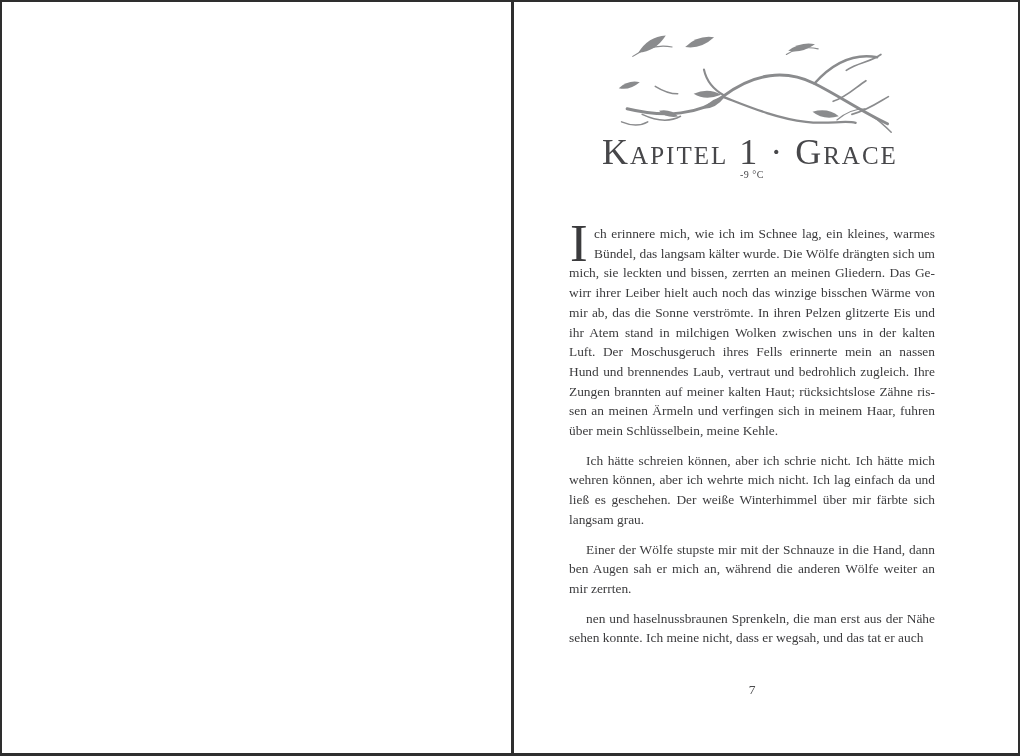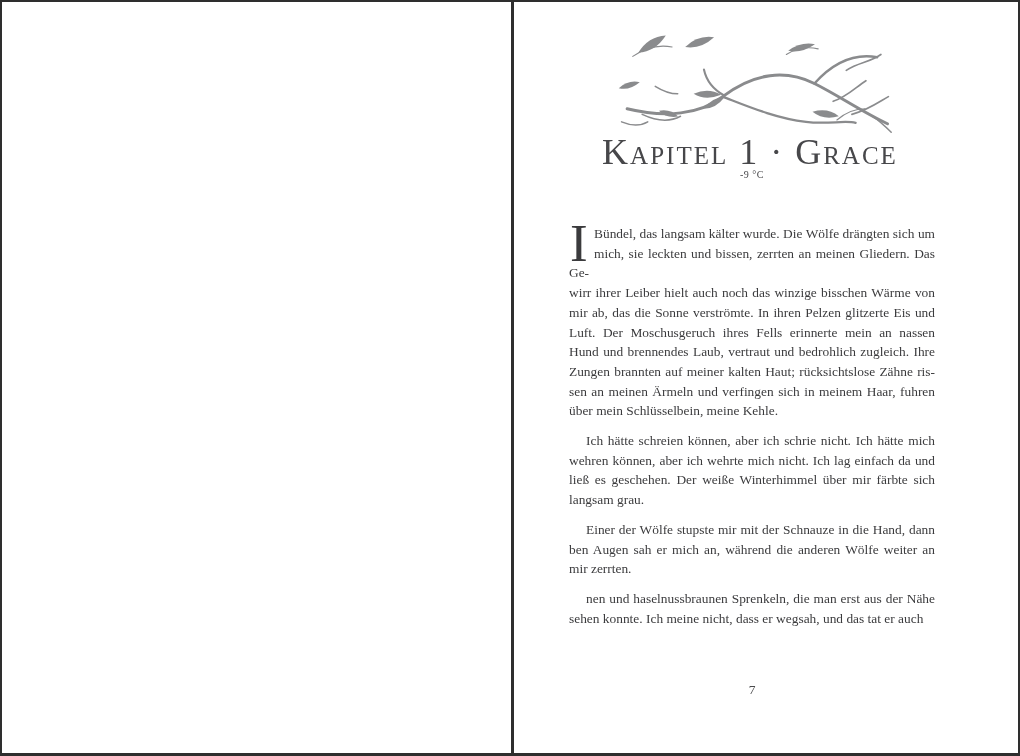--- a/index.html
+++ b/index.html
@@ -110,24 +110,26 @@
       <path d="M238,94 Q252,82 268,82" stroke-width="1.2"></path>
     </svg>
 
     <div class="chapter-title">Kapitel 1 · Grace</div>
 
     <div class="chapter-temp">-9 °C</div>
 
     <div class="body-text">
         <div class="para">
           <span class="dropcap">I</span>
+          <div class="line">ch erinnere mich, wie ich im Schnee lag, ein kleines, warmes</div>
           <div class="line">Bündel, das langsam kälter wurde. Die Wölfe drängten sich um</div>
           <div class="line">mich, sie leckten und bissen, zerrten an meinen Gliedern. Das Ge-</div>
           <div class="line">wirr ihrer Leiber hielt auch noch das winzige bisschen Wärme von</div>
           <div class="line">mir ab, das die Sonne verströmte. In ihren Pelzen glitzerte Eis und</div>
+          <div class="line">ihr Atem stand in milchigen Wolken zwischen uns in der kalten</div>
           <div class="line">Luft. Der Moschusgeruch ihres Fells erinnerte mein an nassen</div>
           <div class="line">Hund und brennendes Laub, vertraut und bedrohlich zugleich. Ihre</div>
           <div class="line">Zungen brannten auf meiner kalten Haut; rücksichtslose Zähne ris-</div>
           <div class="line">sen an meinen Ärmeln und verfingen sich in meinem Haar, fuhren</div>
           <div class="line last">über mein Schlüsselbein, meine Kehle.</div>
         </div>
         <div class="para indent">
           <div class="line">Ich hätte schreien können, aber ich schrie nicht. Ich hätte mich</div>
           <div class="line">wehren können, aber ich wehrte mich nicht. Ich lag einfach da und</div>
           <div class="line">ließ es geschehen. Der weiße Winterhimmel über mir färbte sich</div>

